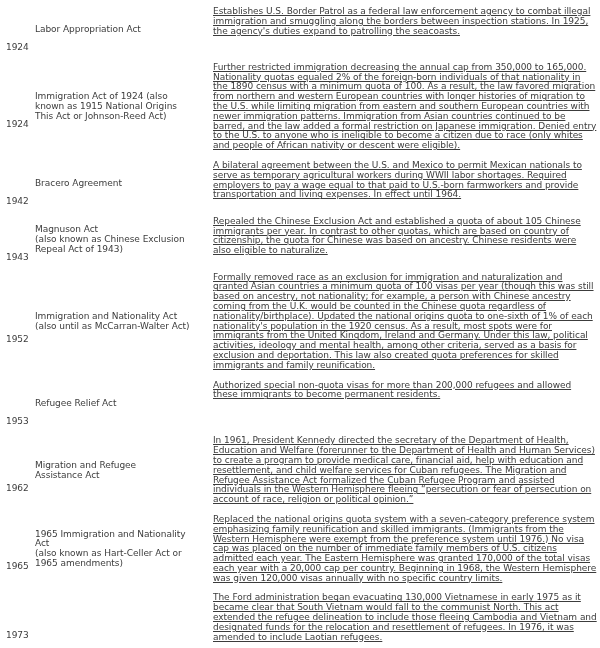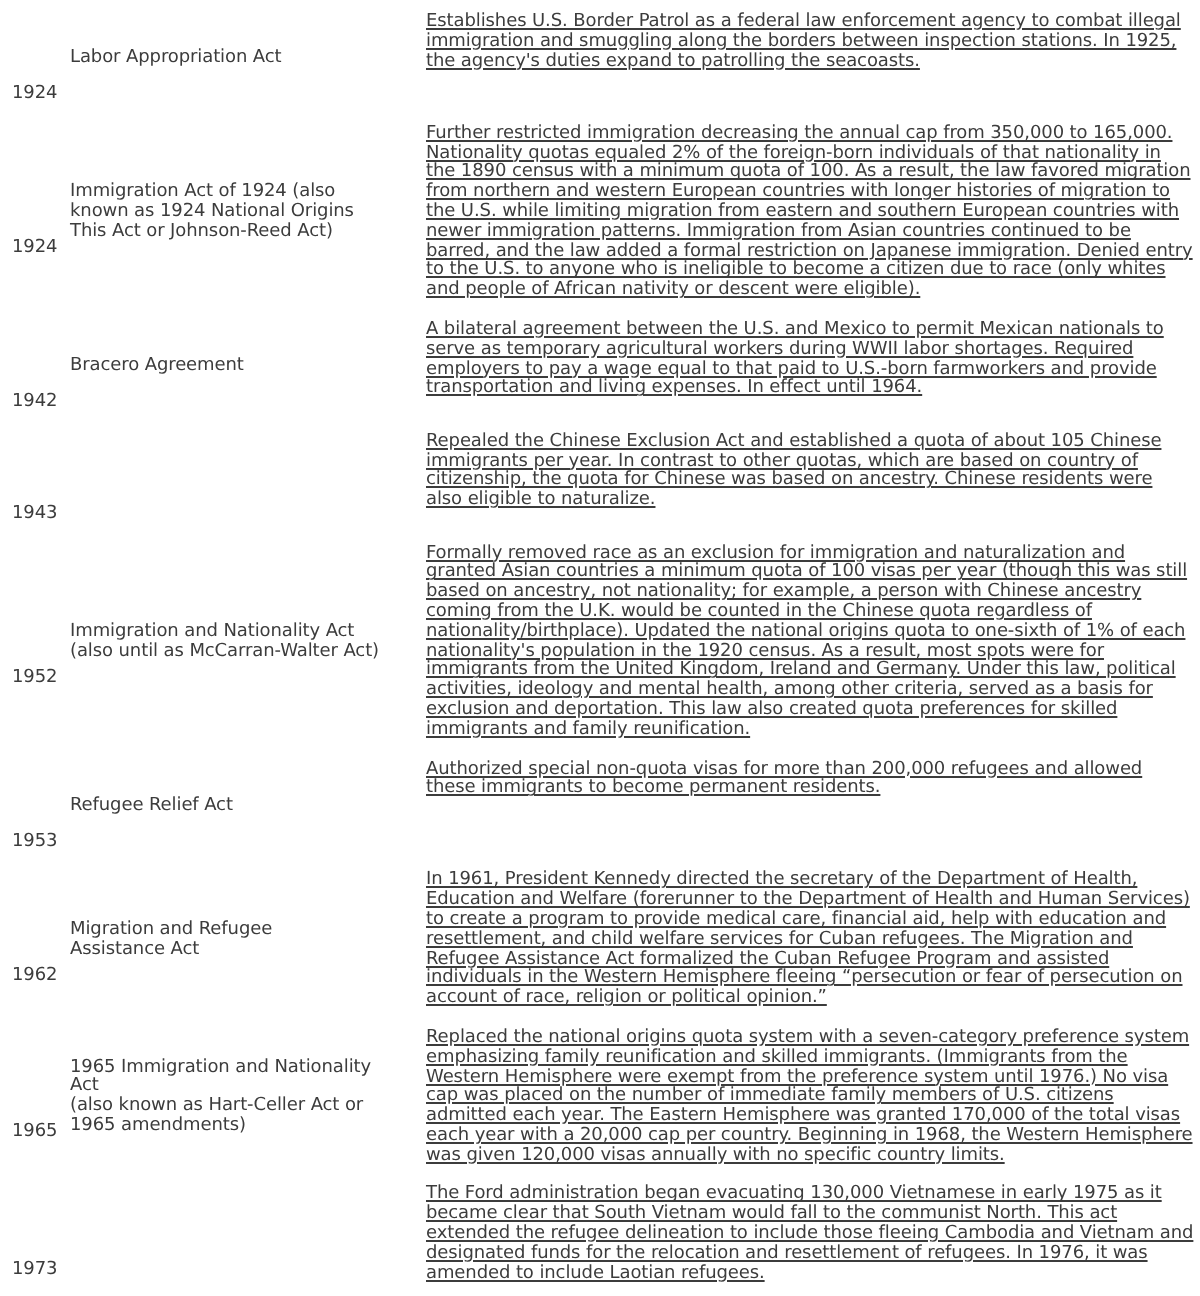--- a/index.html
+++ b/index.html
@@ -41,40 +41,45 @@
           </div>
     </div>
     <div class="desc">Establishes U.S. Border Patrol as a federal law enforcement agency to combat illegal immigration and smuggling along the borders between inspection stations. In 1925, the agency's duties expand to patrolling the seacoasts.</div>
   </div>
 
   <div class="row">
     <div class="left">
       <div class="year">1924</div>
       <div class="name">
             <div class="name-line">Immigration Act of 1924 (also</div>
-            <div class="name-line">known as 1924 National Origins</div>
+            <div class="name-line">known as 1915 National Origins</div>
             <div class="name-line">This Act or Johnson-Reed Act)</div>
           </div>
     </div>
     <div class="desc">Further restricted immigration decreasing the annual cap from 350,000 to 165,000. Nationality quotas equaled 2% of the foreign-born individuals of that nationality in the 1890 census with a minimum quota of 100. As a result, the law favored migration from northern and western European countries with longer histories of migration to the U.S. while limiting migration from eastern and southern European countries with newer immigration patterns. Immigration from Asian countries continued to be barred, and the law added a formal restriction on Japanese immigration. Denied entry to the U.S. to anyone who is ineligible to become a citizen due to race (only whites and people of African nativity or descent were eligible).</div>
   </div>
 
   <div class="row">
     <div class="left">
       <div class="year">1942</div>
       <div class="name">
             <div class="name-line">Bracero Agreement</div>
           </div>
     </div>
     <div class="desc">A bilateral agreement between the U.S. and Mexico to permit Mexican nationals to serve as temporary agricultural workers during WWII labor shortages. Required employers to pay a wage equal to that paid to U.S.-born farmworkers and provide transportation and living expenses. In effect until 1964.</div>
   </div>
 
   <div class="row">
     <div class="left">
       <div class="year">1943</div>
+      <div class="name">
+            <div class="name-line">Magnuson Act</div>
+            <div class="name-line">(also known as Chinese Exclusion</div>
+            <div class="name-line">Repeal Act of 1943)</div>
+          </div>
     </div>
     <div class="desc">Repealed the Chinese Exclusion Act and established a quota of about 105 Chinese immigrants per year. In contrast to other quotas, which are based on country of citizenship, the quota for Chinese was based on ancestry. Chinese residents were also eligible to naturalize.</div>
   </div>
 
   <div class="row">
     <div class="left">
       <div class="year">1952</div>
       <div class="name">
             <div class="name-line">Immigration and Nationality Act</div>
             <div class="name-line">(also until as McCarran-Walter Act)</div>

